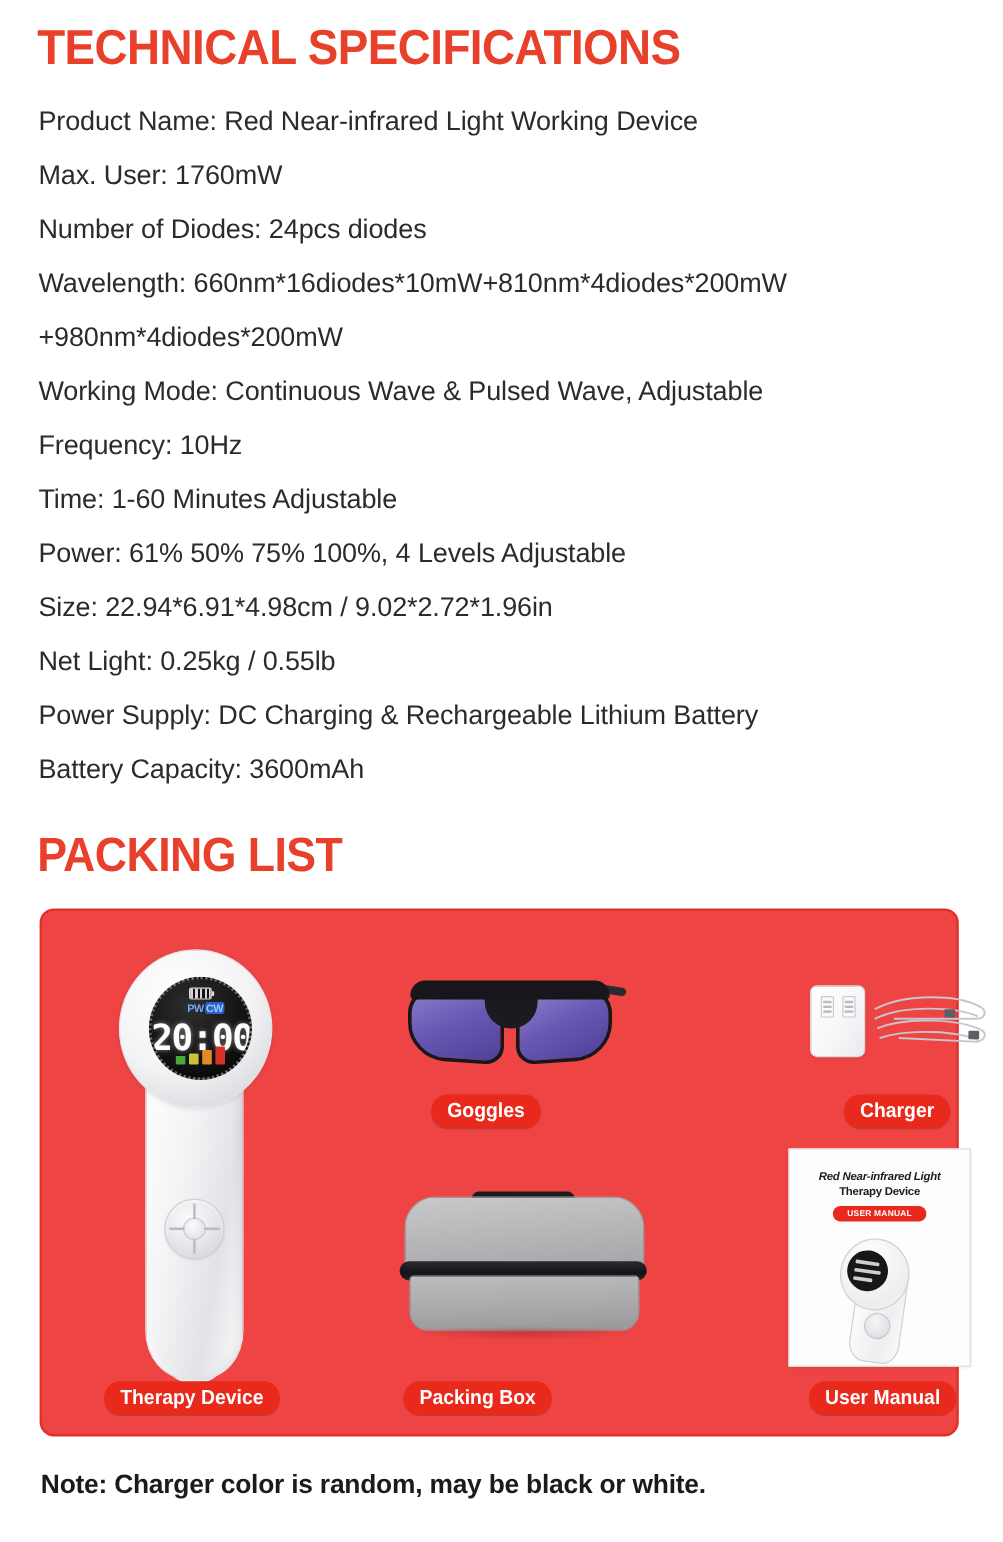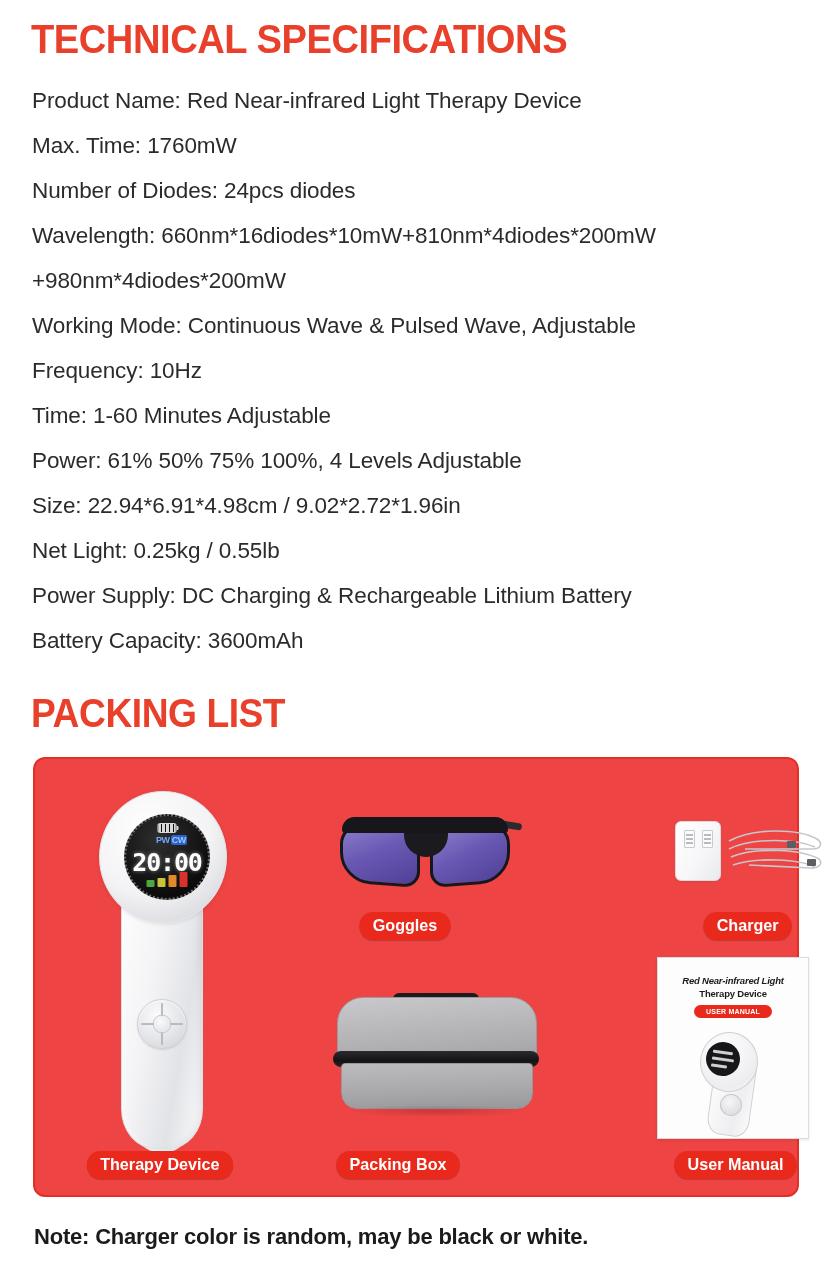--- a/index.html
+++ b/index.html
@@ -100,21 +100,21 @@
   .scr-batt:after{content:"";position:absolute;right:-3.4px;top:2px;width:2px;height:4px;background:#d8d8d8;border-radius:0 1px 1px 0;}
   .scr-pw{
     position:absolute;left:30px;top:19px;
     font-size:9px;font-weight:bold;color:#6fa8ff;letter-spacing:-0.4px;
     font-family:"Liberation Sans",sans-serif;
   }
   .scr-pw span.badge{display:inline-block;background:#2a62c9;color:#9fc6ff;border-radius:2px;padding:0 1px;margin-left:1px;}
   .scr-time{
     position:absolute;left:0;right:0;top:32px;text-align:center;
     font-family:"DejaVu Sans Mono",monospace;
-    font-weight:bold;font-size:25px;color:#fdfdfd;letter-spacing:-1.2px;
+    font-weight:bold;font-size:30px;color:#fdfdfd;letter-spacing:-1.2px;
     text-shadow:0 0 4px rgba(255,255,255,.45);
   }
   .scr-bars{position:absolute;left:50%;bottom:11px;transform:translateX(-50%);display:flex;align-items:flex-end;gap:3px;}
   .scr-bars i{display:block;width:8px;border-radius:1px;}
   .dpad{
     position:absolute;left:44px;top:218px;width:48px;height:48px;border-radius:50%;
     background:radial-gradient(circle at 40% 32%,#fbfbfc 0%,#e8e9ec 45%,#cfd1d6 100%);
     border:1px solid #cfd0d5;
     box-shadow:inset 0 1px 2px rgba(255,255,255,.9),0 1px 2px rgba(0,0,0,.12);
   }
@@ -240,22 +240,22 @@
   }
 </style>
 </head>
 <body>
 
 <div class="page">
 
   <h1 class="section-title" id="tech-title">TECHNICAL SPECIFICATIONS</h1>
 
   <div class="spec-list">
-    <div class="spec-line">Product Name: Red Near-infrared Light Therapy Device</div>
-    <div class="spec-line">Max. Time: 1760mW</div>
+    <div class="spec-line">Product Name: Red Near-infrared Light Working Device</div>
+    <div class="spec-line">Max. User: 1760mW</div>
     <div class="spec-line">Number of Diodes: 24pcs diodes</div>
     <div class="spec-line">Wavelength: 660nm*16diodes*10mW+810nm*4diodes*200mW</div>
     <div class="spec-line">+980nm*4diodes*200mW</div>
     <div class="spec-line">Working Mode: Continuous Wave &amp; Pulsed Wave, Adjustable</div>
     <div class="spec-line">Frequency: 10Hz</div>
     <div class="spec-line">Time: 1-60 Minutes Adjustable</div>
     <div class="spec-line">Power: 61% 50% 75% 100%, 4 Levels Adjustable</div>
     <div class="spec-line">Size: 22.94*6.91*4.98cm / 9.02*2.72*1.96in</div>
     <div class="spec-line">Net Light: 0.25kg / 0.55lb</div>
     <div class="spec-line">Power Supply: DC Charging &amp; Rechargeable Lithium Battery</div>

